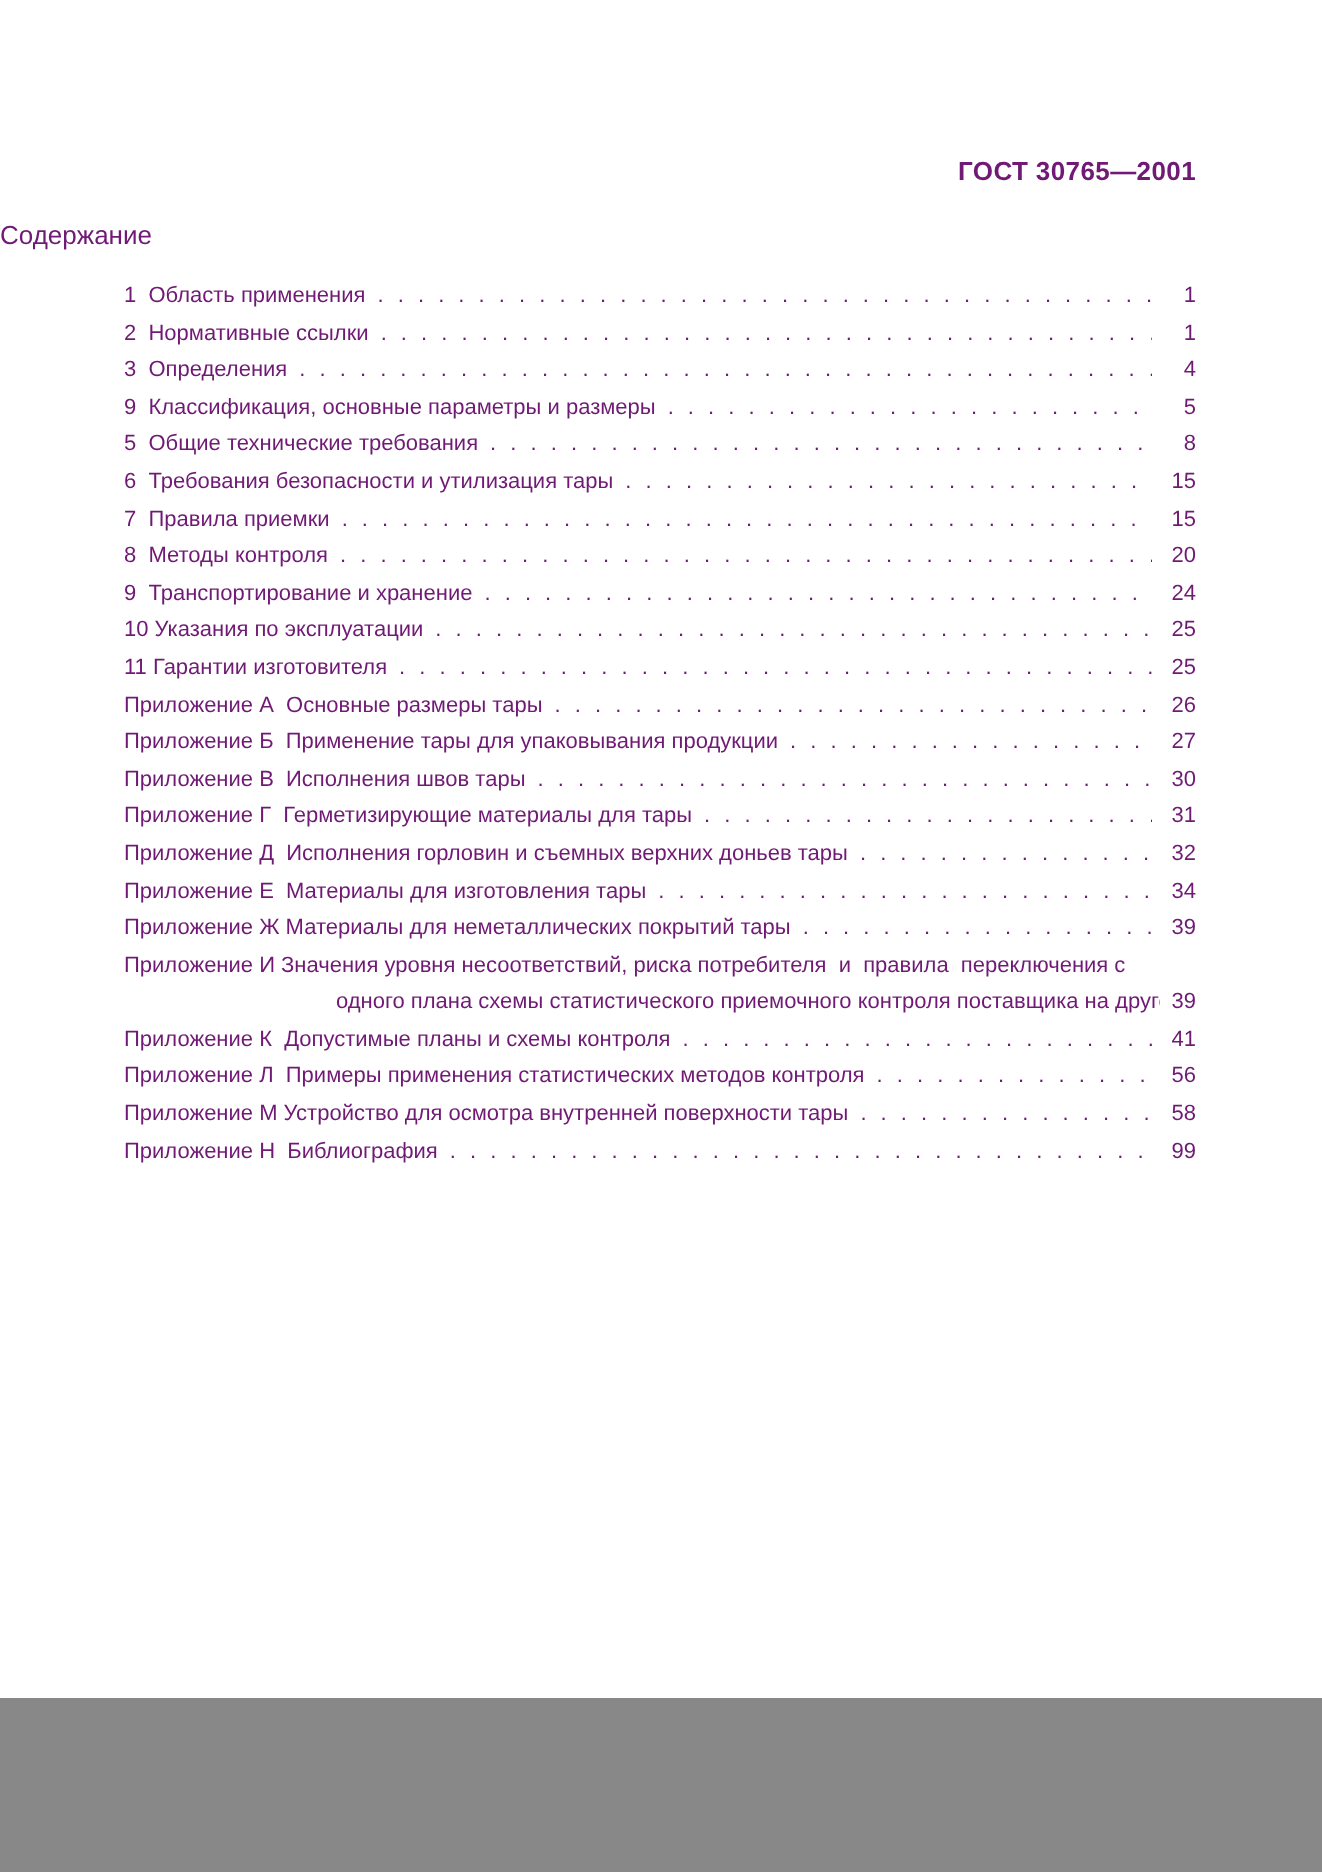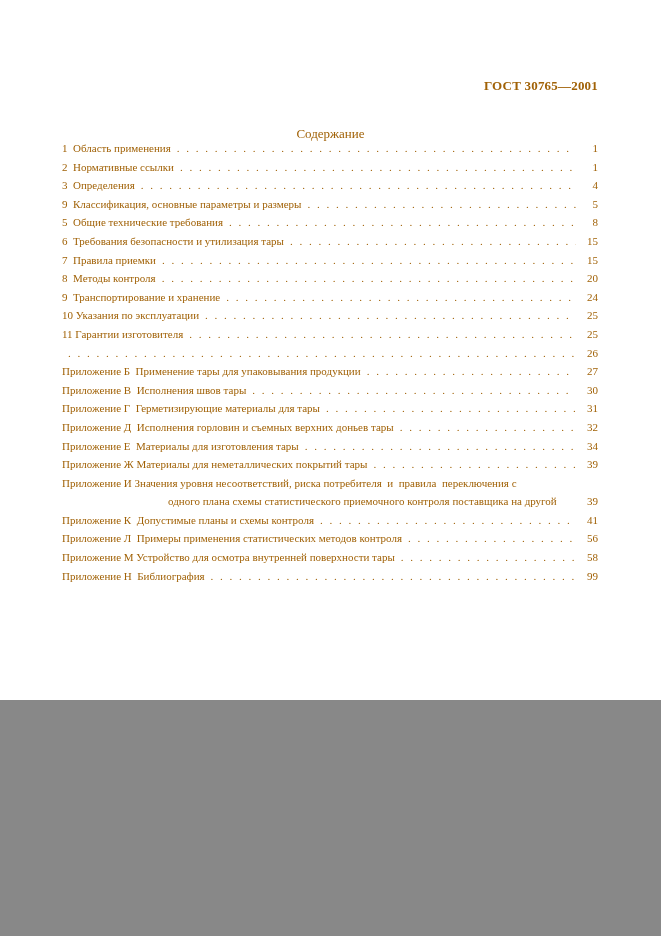--- a/index.html
+++ b/index.html
@@ -1,38 +1,38 @@
 <!DOCTYPE html>
 <html><head>
 <meta charset="utf-8">
 <style>
   html,body { margin:0; padding:0; background:#888; }
   .page {
     position:relative;
-    width:661px; height:700px;
+    width:661px; height:849px;
     margin:0 auto;
     background:#ffffff;
-    font-family:Liberation Serif, serif;
-    color:#a16207;
+    font-family:Liberation Sans, sans-serif;
+    color:#701a75;
     overflow:hidden;
   }
   .doc-header {
     position:absolute;
     top:78px; right:63px;
     font-size:13px;
     font-weight:bold;
     letter-spacing:0.2px;
   }
   .doc-title {
     position:absolute;
     top:110px; left:0; right:0;
-    text-align:center;
+    text-align:left;
     font-size:13px;
     font-weight:normal;
-    margin:16px;
+    margin:0;
   }
   .toc {
     position:absolute;
     top:139px; left:62px; right:63px;
   }
   .toc-row {
     display:flex;
     align-items:baseline;
     line-height:18.6px;
     font-size:11px;
@@ -122,20 +122,21 @@
         <span class="toc-label">10 Указания по эксплуатации</span>
         <span class="dots"></span>
         <span class="toc-page">25</span>
       </div>
       <div class="toc-row">
         <span class="toc-label">11 Гарантии изготовителя</span>
         <span class="dots"></span>
         <span class="toc-page">25</span>
       </div>
       <div class="toc-row">
+        <span class="toc-label">Приложение А  Основные размеры тары</span>
         <span class="dots"></span>
         <span class="toc-page">26</span>
       </div>
       <div class="toc-row">
         <span class="toc-label">Приложение Б  Применение тары для упаковывания продукции</span>
         <span class="dots"></span>
         <span class="toc-page">27</span>
       </div>
       <div class="toc-row">
         <span class="toc-label">Приложение В  Исполнения швов тары</span>

